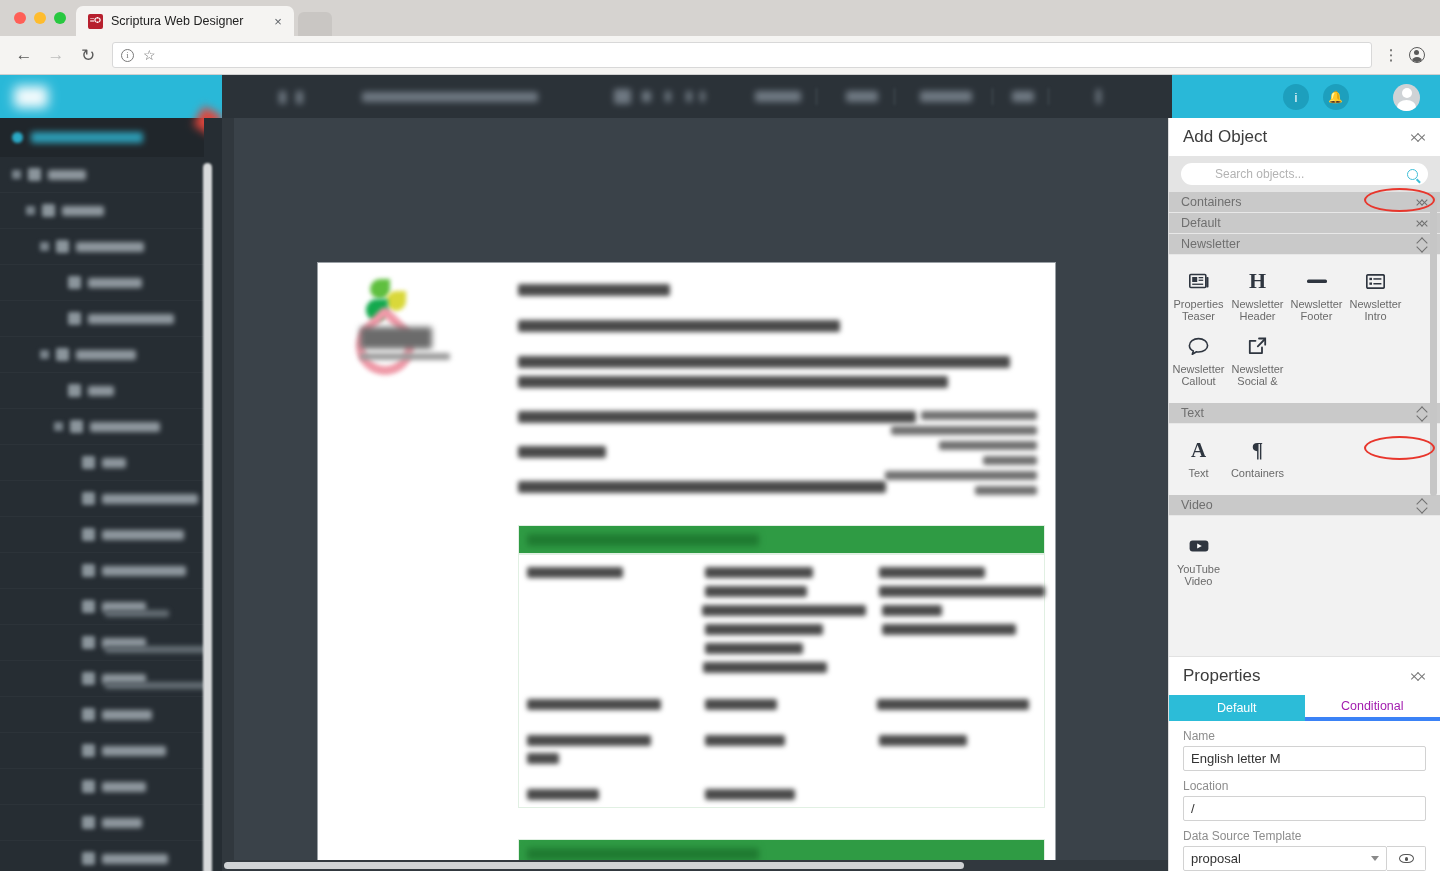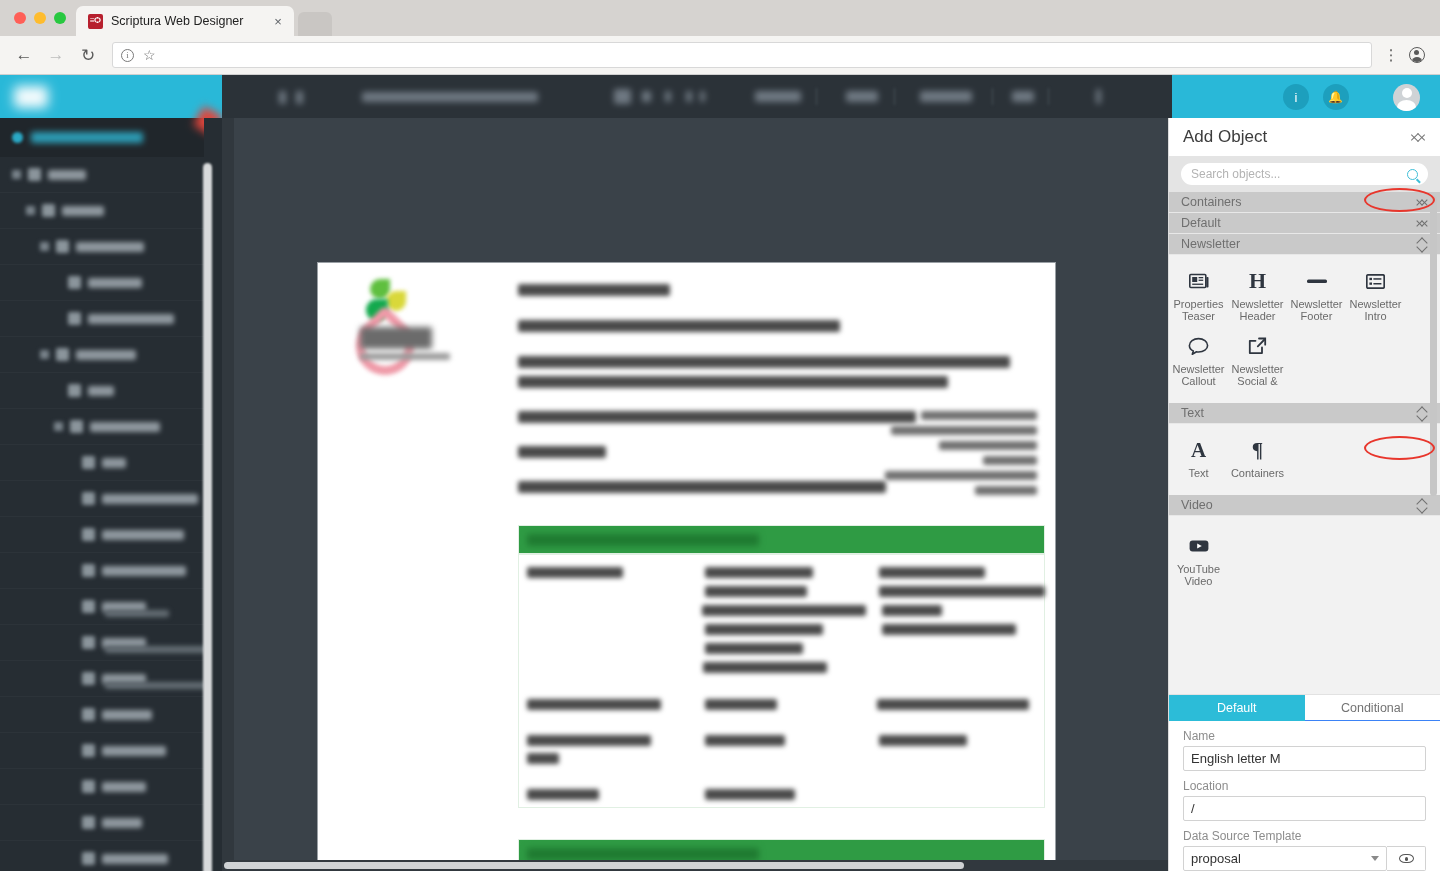--- a/index.html
+++ b/index.html
@@ -223,20 +223,21 @@
   .chev-collapse::after{ top:6px; transform:rotate(45deg); }
 
   .search-wrap { background:#e4e4e4; padding:7px 12px; }
   .search-box {
     height:22px; background:#fff; border-radius:11px; display:flex; align-items:center;
     padding:0 10px; position:relative;
   }
   .search-box input {
     border:0; outline:0; flex:1; font-size:12px; color:#404040; background:transparent;
     font-family:"Liberation Sans", sans-serif;
+    margin-left:24px;
   }
   .search-box input::placeholder{ color:#b3b3b3; }
   .mag {
     width:11px; height:11px; border:1.5px solid #3fbfd8; border-radius:50%;
     position:relative; flex:none;
   }
   .mag::after{
     content:""; position:absolute; right:-4px; bottom:-3px; width:5px; height:1.6px;
     background:#3fbfd8; transform:rotate(45deg);
   }
@@ -278,21 +279,21 @@
   }
 
   
   #properties { background:#fff; border-top:1px solid #e2e2e2; }
   .prop-tabs { display:flex; height:26px; }
   .prop-tab {
     flex:1; display:flex; align-items:center; justify-content:center;
     font-size:12.5px; cursor:pointer;
   }
   .prop-tab.active { background:#2cbcd8; color:#fff; }
-  .prop-tab.inactive { background:#fff; color:#737373; border-bottom:1px solid #3b82f6; }
+  .prop-tab.inactive { background:#fff; color:#a21caf; border-bottom:4px solid #3b82f6; }
   .prop-body { padding:8px 14px 0 14px; }
   .prop-label { font-size:12px; color:#8d8d8d; margin-bottom:3px; }
   .prop-input {
     width:100%; height:25px; border:1px solid #d2d2d2; border-radius:2px;
     font-size:13px; color:#333; padding:0 7px; outline:none; margin-bottom:8px;
     font-family:"Liberation Sans", sans-serif; background:#fff;
   }
   .dst-row { display:flex; gap:0; align-items:stretch; }
   .dst-select {
     flex:1; height:25px; border:1px solid #d2d2d2; border-radius:2px;
@@ -683,20 +684,24 @@
             </span>
             <span class="obj-label">YouTube Video</span>
           </div>
         </div>
       </div>
 
       <div id="rp-scrollbar"></div>
     </div>
 
     <div id="properties">
+      <div class="panel-header">
+        <span class="ph-title">Properties</span>
+        <span class="chev-collapse"></span>
+      </div>
       <div class="prop-tabs">
         <div class="prop-tab active">Default</div>
         <div class="prop-tab inactive">Conditional</div>
       </div>
       <div class="prop-body">
         <div class="prop-label">Name</div>
         <input class="prop-input" type="text" value="English letter M" style="">
 
         <div class="prop-label">Location</div>
         <input class="prop-input" type="text" value="/" style="">

